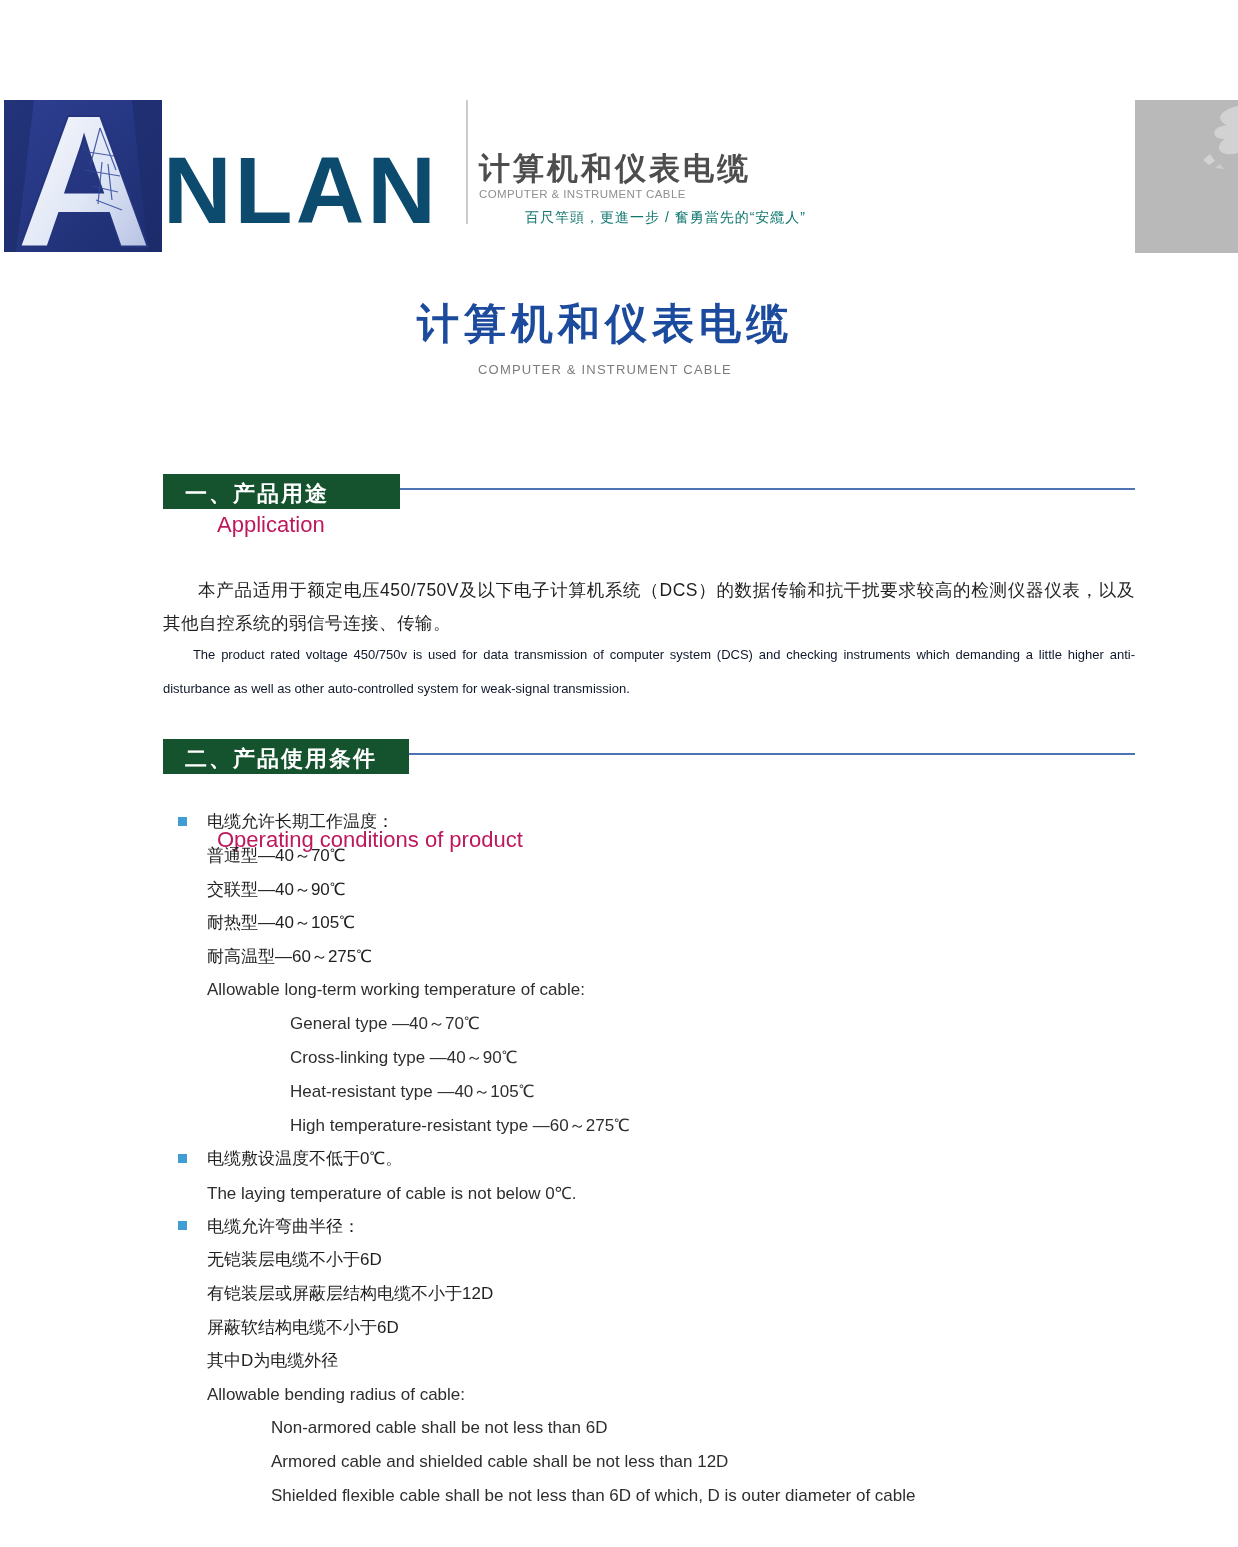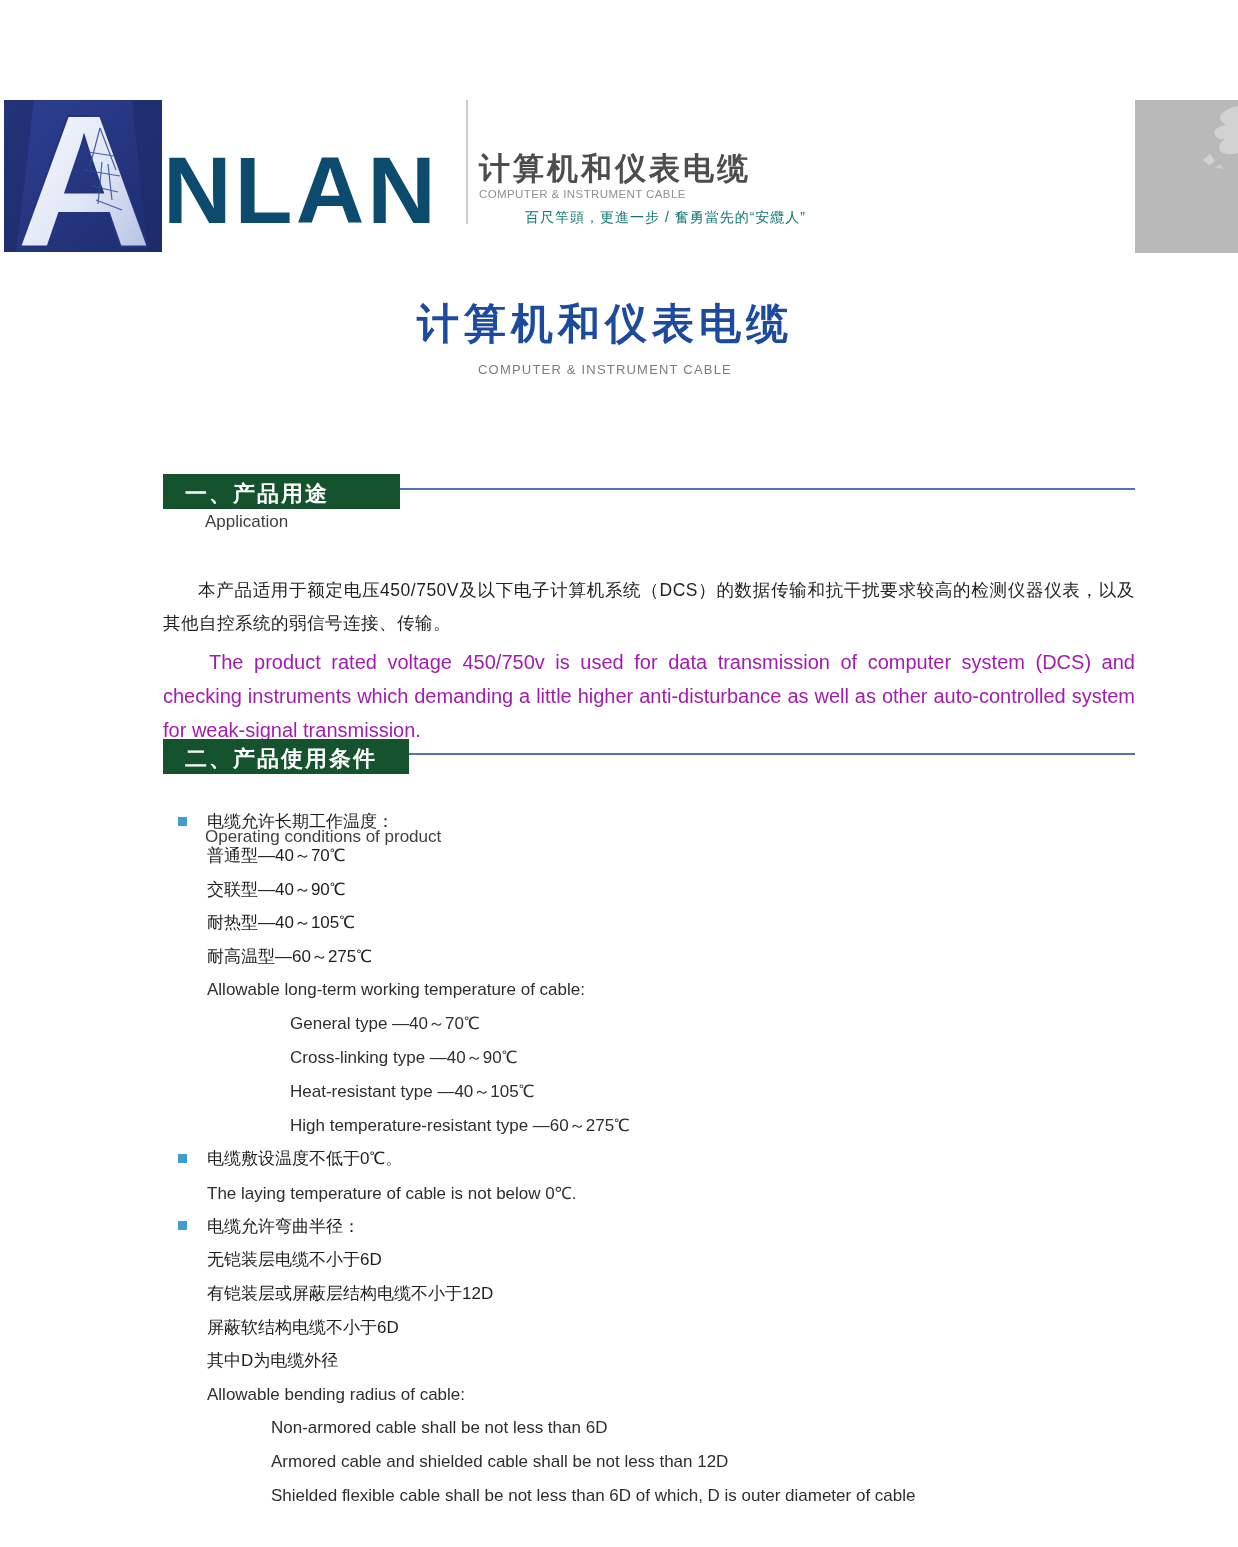--- a/index.html
+++ b/index.html
@@ -41,28 +41,28 @@
     position:absolute; left:0; top:0; background:#14532d; color:#ffffff;
     font-size:22px; font-weight:bold; letter-spacing:2px;
     padding:5px 0 6px 22px; box-sizing:border-box; height:35px;
   }
   .sec-1 .sec-box { width:237px; }
   .sec-2 .sec-box { width:246px; }
   .sec-line { position:absolute; top:14px; height:2px; right:0; background:#4f74b3; }
   .sec-1 .sec-line { left:237px; }
   .sec-2 .sec-line { left:246px; }
 
-  .sec-sub { position:absolute; left:163px; font-size:17px; color:#404040; padding-left:42px; }
+  .sec-sub { position:absolute; left:175px; font-size:22px; color:#be185d; padding-left:42px; }
   .sub-1 { top:512px; }
   .sub-2 { top:779px;margin-top:48px; }
 
   
   .para { position:absolute; left:163px; width:972px; text-align:justify; }
   .para-cn { top:556px; font-size:17.5px; line-height:33px; text-indent:2em; color:#1f1f1f; letter-spacing:0.5px; }
-  .para-en { top:625px; font-size:20px;  line-height:34px; text-indent:2.3em; color:#a21caf; }
+  .para-en { top:625px; font-size:13px;  line-height:34px; text-indent:2.3em; color:#0f172a; }
 
   
   .list { position:absolute; left:163px; top:805px; width:972px; }
   .row { position:relative; height:33.7px; display:flex; align-items:center; font-size:17px; color:#1f1f1f; }
   .row.en { font-size:17px; color:#2e2e2e; }
   .row .txt { display:block; }
   .row.i0 .txt { padding-left:44px; }
   .row.i1 .txt { padding-left:127px; }
   .row.i2 .txt { padding-left:108px; }
   .bullet {

